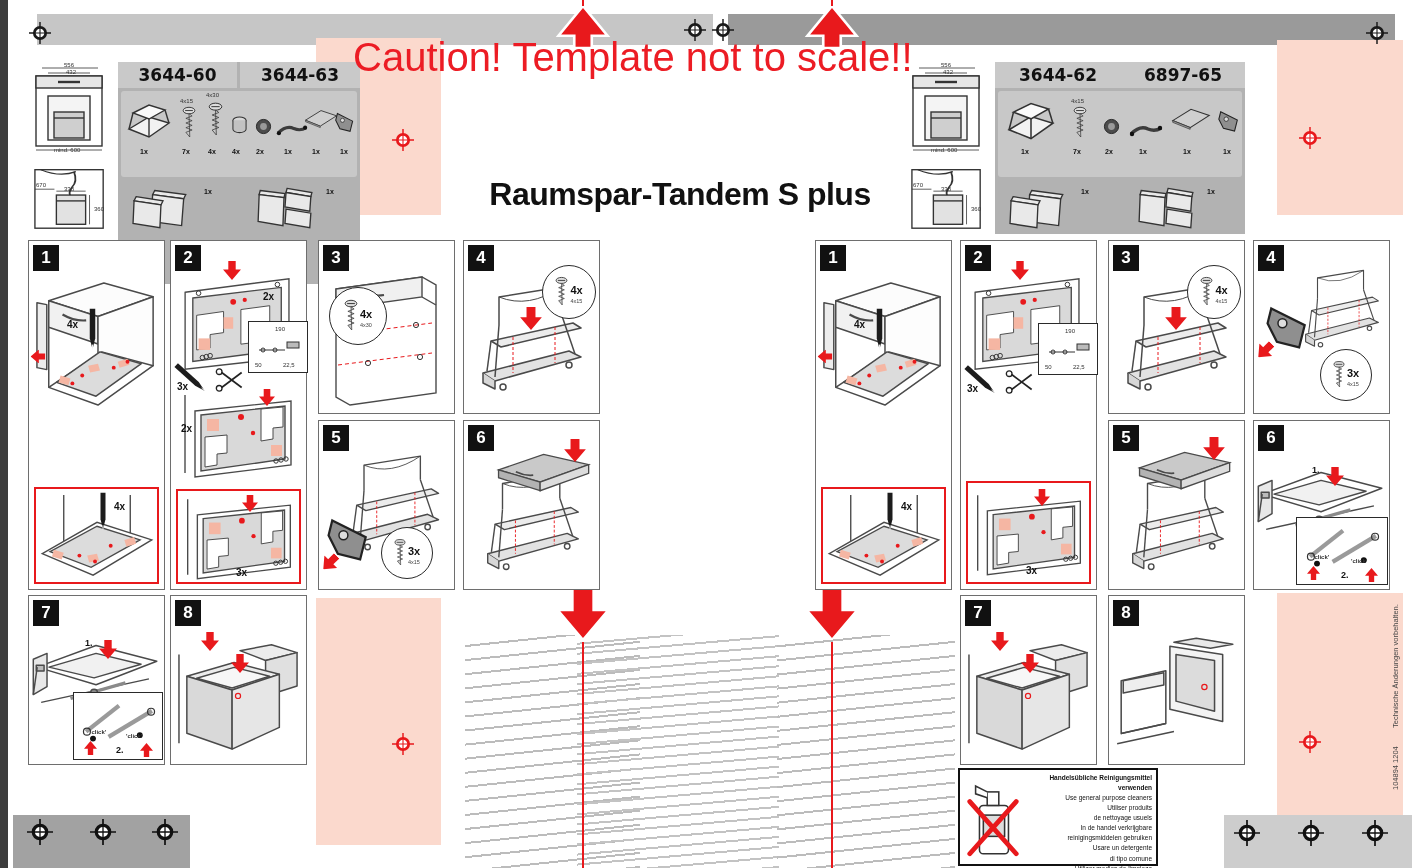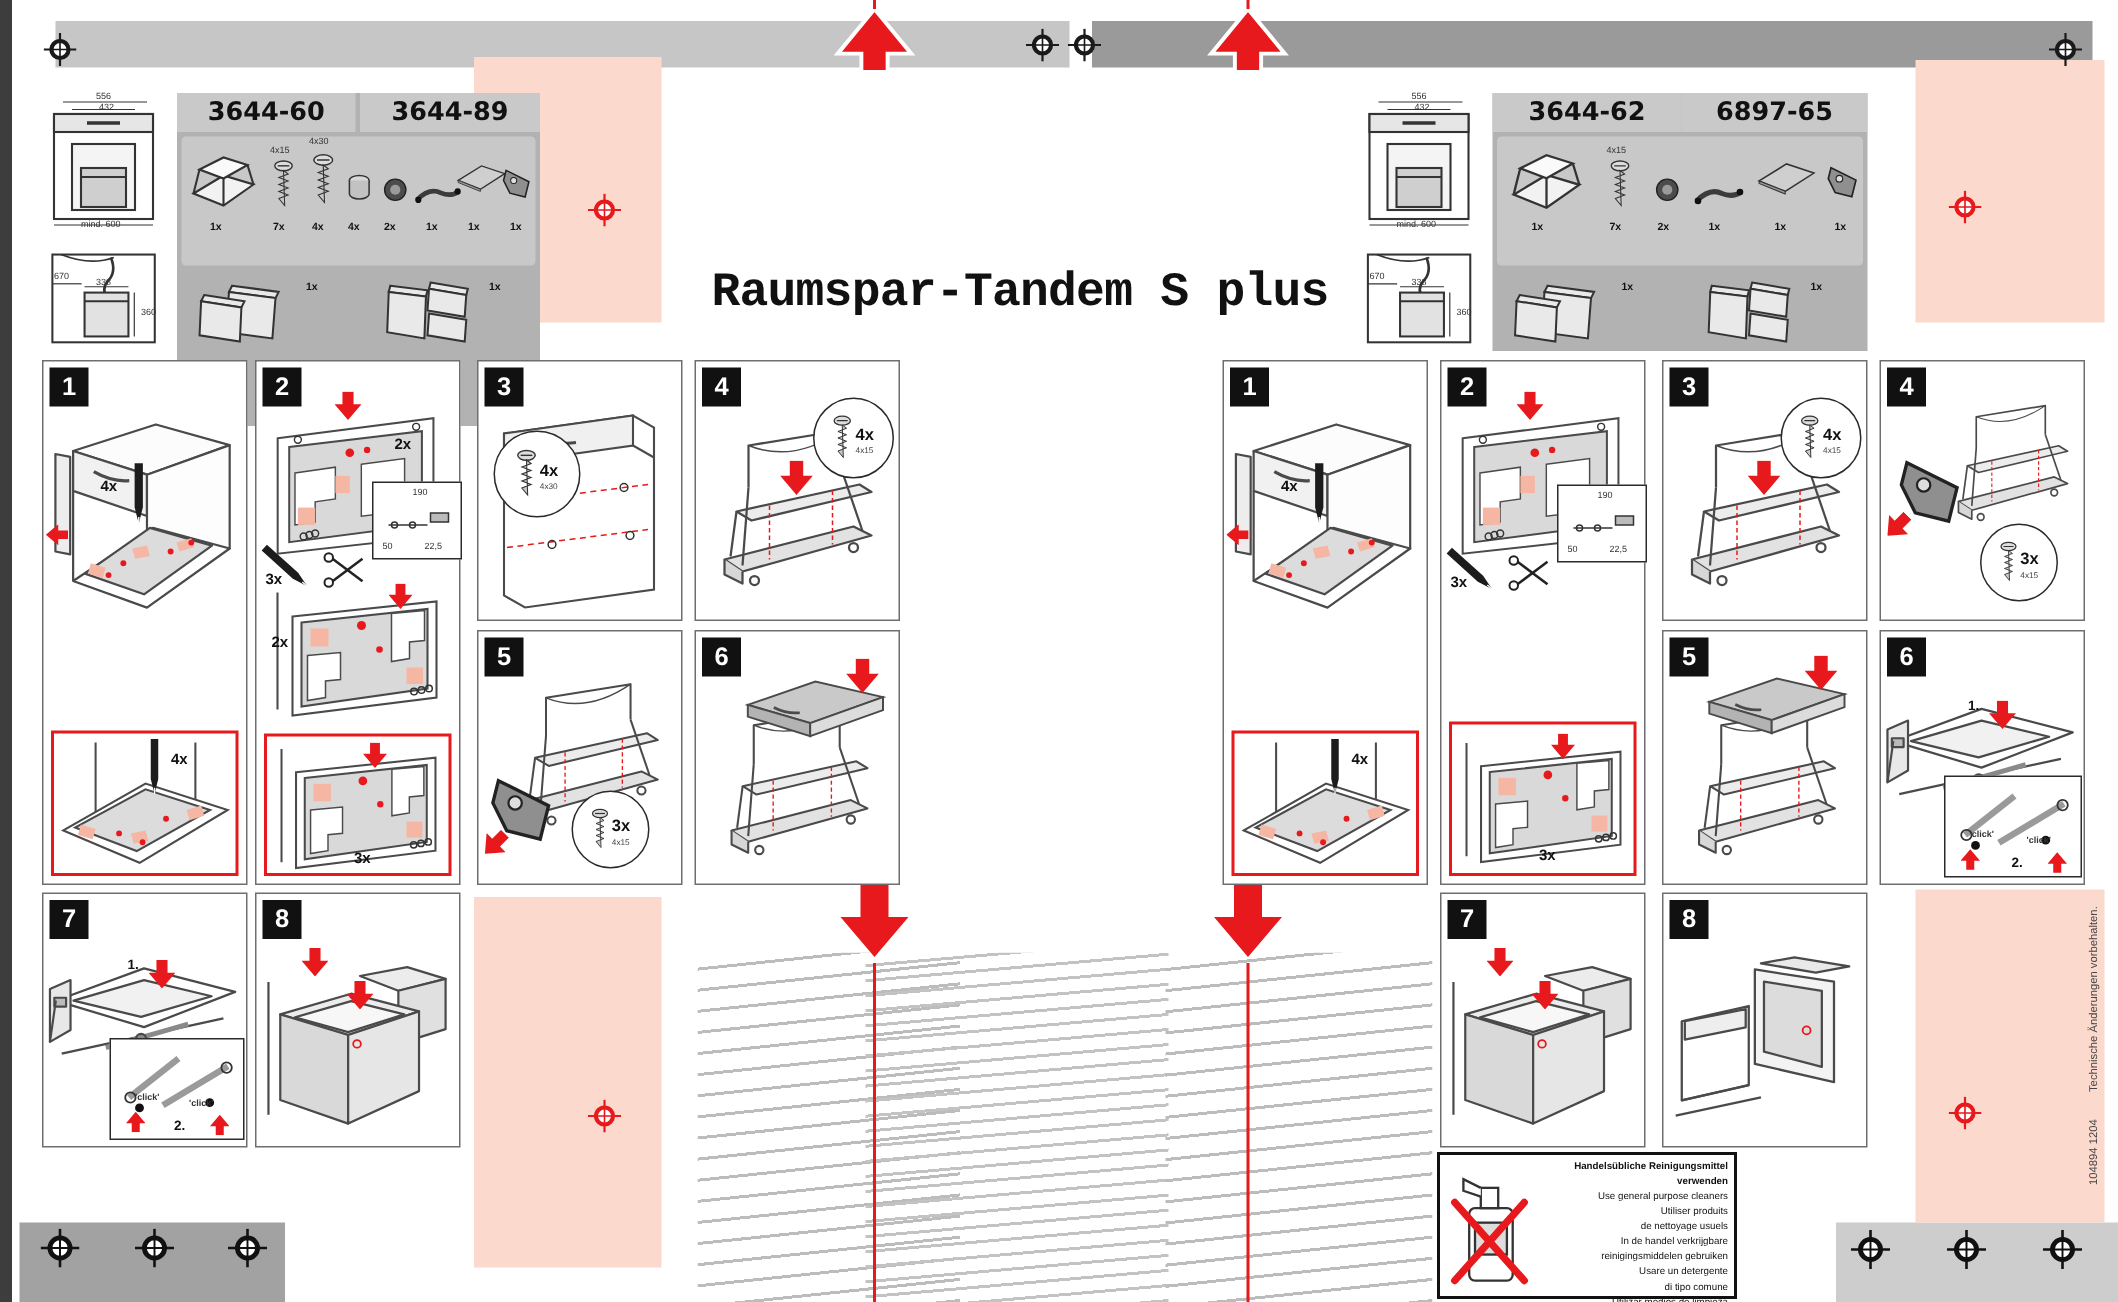--- a/index.html
+++ b/index.html
@@ -21,21 +21,21 @@
   .scirc .q{font-weight:bold;font-size:11px;}
   .scirc .s{font-size:5.5px;color:#444;display:block;}
   .sv{position:absolute;z-index:1;}
   .sarr{position:absolute;color:#e8191c;z-index:4;}
   .warn{position:absolute;left:353px;top:34px;color:#ec1c24;font-size:40px;line-height:46px;z-index:6;white-space:nowrap;}
   .logo{position:absolute;left:671px;top:88px;width:74px;height:74px;border-radius:50%;background:#e8191c;z-index:5;
         display:flex;align-items:center;justify-content:center;}
   .logo span{color:#fff;font-weight:bold;font-style:italic;font-size:25px;letter-spacing:-1px;margin-top:-12px;
         border-bottom:2px solid #fff;padding-bottom:1px;}
   .title{position:absolute;left:470px;top:176px;width:420px;text-align:center;font-weight:bold;font-size:32px;
-         letter-spacing:-0.5px;font-family:Liberation Mono, monospace;}
+         letter-spacing:-0.5px;font-family:Liberation Sans, sans-serif;}
   .prod{position:absolute;}
   .mhead{position:absolute;top:0;height:26px;background:#c9c9c9;display:flex;align-items:center;justify-content:center;
          font-weight:bold;font-size:17px;font-family:"DejaVu Sans",sans-serif;}
   .pinner{position:absolute;background:#c8c8c8;border-radius:3px;}
   .pitem{position:absolute;text-align:center;font-size:7px;font-weight:bold;z-index:4;}
   .hband{position:absolute;top:0;height:233px;}
   .vtext{position:absolute;transform:rotate(-90deg);transform-origin:left top;font-size:7.5px;color:#444;white-space:nowrap;z-index:6;}
   .cleanbox{position:absolute;left:958px;top:768px;width:200px;height:98px;border:2px solid #111;box-sizing:border-box;
             display:flex;background:#fff;z-index:5;}
   .cleantxt{flex:1;text-align:right;font-size:6.5px;line-height:1.55;padding:3px 4px 0 0;color:#111;}
@@ -407,40 +407,41 @@
   <svg class="abs sarr" style="left:560px;top:590px;width:46px;height:48px;">
       <use href="#sym-arrow"></use>
     </svg>
   <svg class="abs sarr" style="left:809px;top:590px;width:46px;height:48px;">
       <use href="#sym-arrow"></use>
     </svg>
   <div class="redline" style="left:582px;top:642px;height:226px;"></div>
   <div class="redline" style="left:831px;top:642px;height:226px;"></div>
 
   <div class="warn">
+    <div>Caution! Template not to scale!!</div>
   </div>
 
   <div class="title">Raumspar-Tandem S plus</div>
 
   <div class="prod" style="left:28px;top:62px;width:332px;height:172px;">
     <svg class="sv" style="left:0;top:0;width:86px;height:92px">
         <use href="#sk-cabfront"></use>
       </svg>
     <span class="tiny" style="left:36px;top:0px;">556</span>
     <span class="tiny" style="left:38px;top:7px;">432</span>
     <span class="tiny" style="left:26px;top:85px;">mind. 600</span>
     <svg class="sv" style="left:0;top:96px;width:86px;height:78px">
         <use href="#sk-sinkfront"></use>
       </svg>
     <span class="tiny" style="left:8px;top:120px;">670</span>
     <span class="tiny" style="left:36px;top:124px;">338</span>
     <span class="tiny" style="left:66px;top:144px;">360</span>
     <div class="abs" style="left:90px;top:0;width:242px;height:222px;background:#b2b2b2;">
       <div class="mhead" style="left:0;width:119px;">3644-60</div>
-      <div class="mhead" style="left:122px;width:120px;">3644-89</div>
+      <div class="mhead" style="left:122px;width:120px;">3644-63</div>
       <div class="pinner" style="left:3px;top:29px;width:236px;height:86px;"></div>
 
       <svg class="sv" style="left:6px;top:38px;width:50px;height:42px">
           <use href="#sk-framepart"></use>
         </svg>
       <span class="pitem" style="left:22px;top:86px;">1x</span>
       <span class="tiny" style="left:62px;top:36px;">4x15</span>
       <svg class="sv" style="left:64px;top:44px;width:14px;height:34px">
           <use href="#sk-screw"></use>
         </svg>

